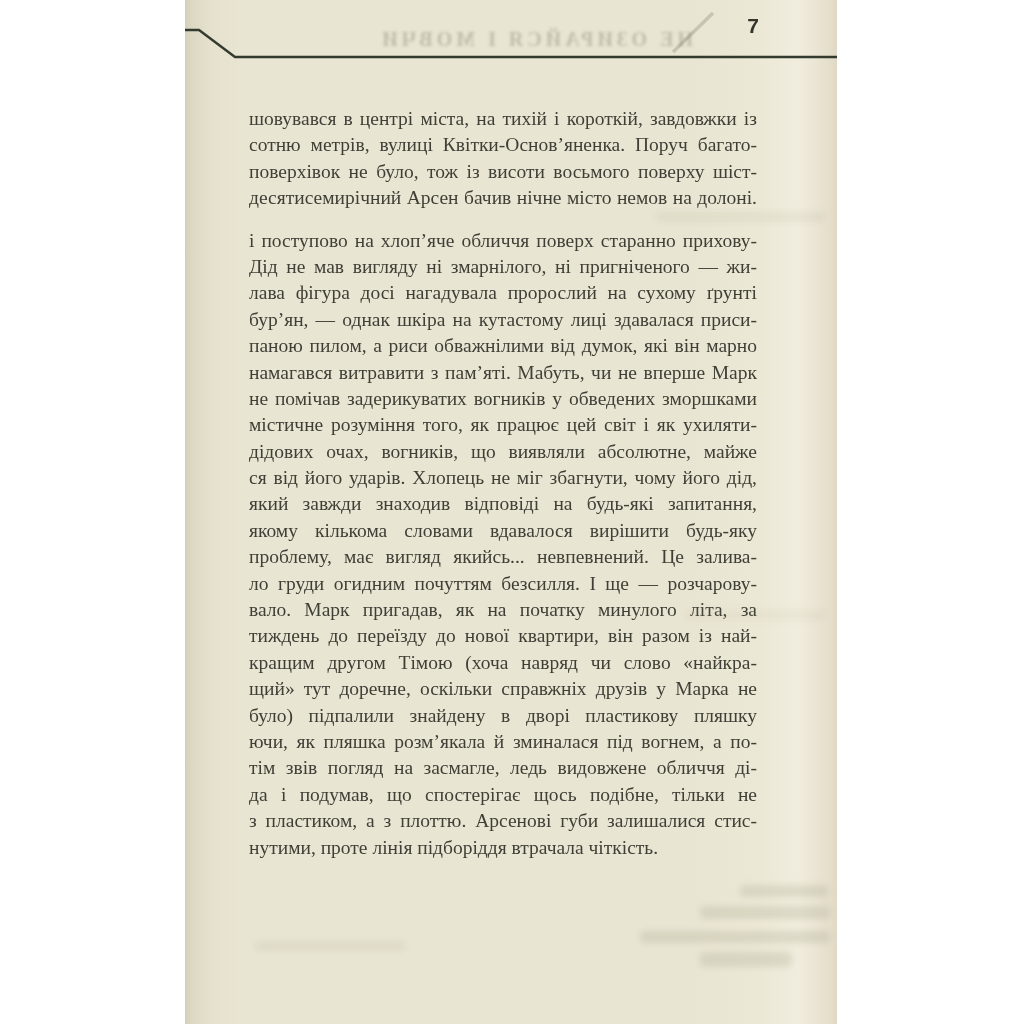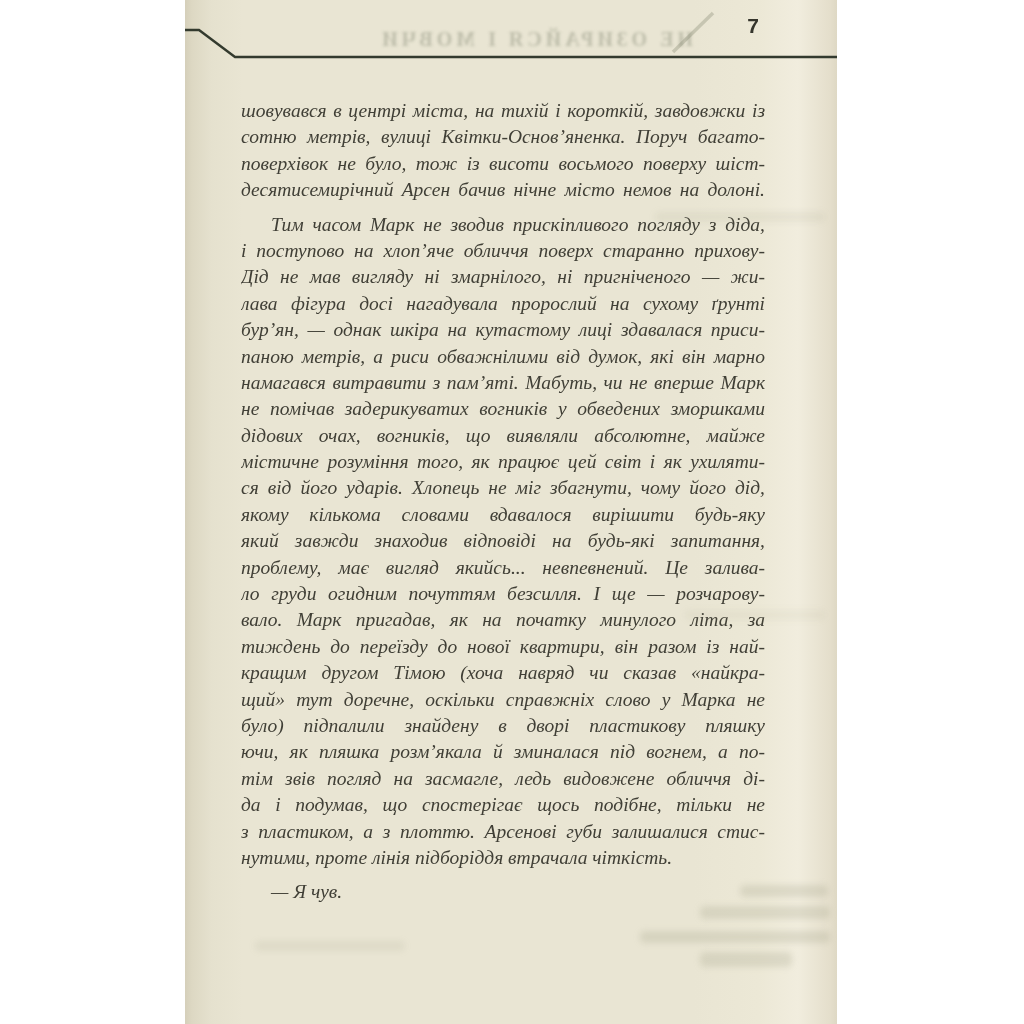--- a/index.html
+++ b/index.html
@@ -55,21 +55,21 @@
   }
 
   
   .body-text {
     position: absolute;
     left: 48px; top: 90px;
     width: 540px;
     color: #403f36;
     font-size: 19.5px;
   }
-  .para { margin: 8px; font-style: italic; }
+  .para { margin: 16px; }
   .line {
     height: 26.4px; line-height: 26.4px;
     white-space: nowrap; overflow: hidden;
     text-align: justify;
     text-align-last: justify;
     box-sizing: border-box;
   }
   .line.short { text-align-last: left; }
   .line.indent { padding-left: 30px; }
 </style>
@@ -89,48 +89,44 @@
     <div class="page-number" style="color: rgb(53, 53, 44);">7</div>
 
     <div class="body-text" style="color: rgb(64, 63, 54);">
         <div class="para">
           <div class="line">шовувався в центрі міста, на тихій і короткій, завдовжки із</div>
           <div class="line">сотню метрів, вулиці Квітки-Основ’яненка. Поруч багато-</div>
           <div class="line">поверхівок не було, тож із висоти восьмого поверху шіст-</div>
           <div class="line">десятисемирічний Арсен бачив нічне місто немов на долоні.</div>
         </div>
         <div class="para">
-          <div class="line indent">Тим часом Марк не зводив прискіпливого погляду з діда,</div>
           <div class="line">і поступово на хлоп’яче обличчя поверх старанно прихову-</div>
           <div class="line">Дід не мав вигляду ні змарнілого, ні пригніченого — жи-</div>
           <div class="line">лава фігура досі нагадувала пророслий на сухому ґрунті</div>
           <div class="line">бур’ян, — однак шкіра на кутастому лиці здавалася приси-</div>
-          <div class="line">паною метрів, а риси обважнілими від думок, які він марно</div>
+          <div class="line">паною пилом, а риси обважнілими від думок, які він марно</div>
           <div class="line">намагався витравити з пам’яті. Мабуть, чи не вперше Марк</div>
           <div class="line">не помічав задерикуватих вогників у обведених зморшками</div>
+          <div class="line">містичне розуміння того, як працює цей світ і як ухиляти-</div>
           <div class="line">дідових очах, вогників, що виявляли абсолютне, майже</div>
-          <div class="line">містичне розуміння того, як працює цей світ і як ухиляти-</div>
           <div class="line">ся від його ударів. Хлопець не міг збагнути, чому його дід,</div>
+          <div class="line">який завжди знаходив відповіді на будь-які запитання,</div>
           <div class="line">якому кількома словами вдавалося вирішити будь-яку</div>
-          <div class="line">який завжди знаходив відповіді на будь-які запитання,</div>
           <div class="line">проблему, має вигляд якийсь... невпевнений. Це залива-</div>
           <div class="line">ло груди огидним почуттям безсилля. І ще — розчарову-</div>
           <div class="line">вало. Марк пригадав, як на початку минулого літа, за</div>
           <div class="line">тиждень до переїзду до нової квартири, він разом із най-</div>
-          <div class="line">кращим другом Тімою (хоча навряд чи сказав «найкра-</div>
-          <div class="line">щий» тут доречне, оскільки справжніх слово у Марка не</div>
+          <div class="line">кращим другом Тімою (хоча навряд чи слово «найкра-</div>
+          <div class="line">щий» тут доречне, оскільки справжніх друзів у Марка не</div>
           <div class="line">було) підпалили знайдену в дворі пластикову пляшку</div>
           <div class="line">ючи, як пляшка розм’якала й зминалася під вогнем, а по-</div>
           <div class="line">тім звів погляд на засмагле, ледь видовжене обличчя ді-</div>
           <div class="line">да і подумав, що спостерігає щось подібне, тільки не</div>
           <div class="line">з пластиком, а з плоттю. Арсенові губи залишалися стис-</div>
           <div class="line short">нутими, проте лінія підборіддя втрачала чіткість.</div>
-        </div>
-        <div class="para">
-          <div class="line indent short">— Я чув.</div>
         </div>
       </div>
 
     <div class="ghost-blob" style="left:555px; top:885px; width:88px;  height:12px;"></div>
     <div class="ghost-blob" style="left:515px; top:906px; width:130px; height:13px;"></div>
     <div class="ghost-blob" style="left:455px; top:931px; width:190px; height:12px;"></div>
     <div class="ghost-blob" style="left:515px; top:952px; width:92px;  height:15px;"></div>
     <div class="ghost-blob" style="left:70px;  top:941px; width:150px; height:10px; background:rgba(152,150,121,0.12);"></div>
     <div class="ghost-blob" style="left:470px; top:212px; width:170px; height:10px; background:rgba(152,150,121,0.10);"></div>
     <div class="ghost-blob" style="left:500px; top:610px; width:140px; height:10px; background:rgba(152,150,121,0.08);"></div>

